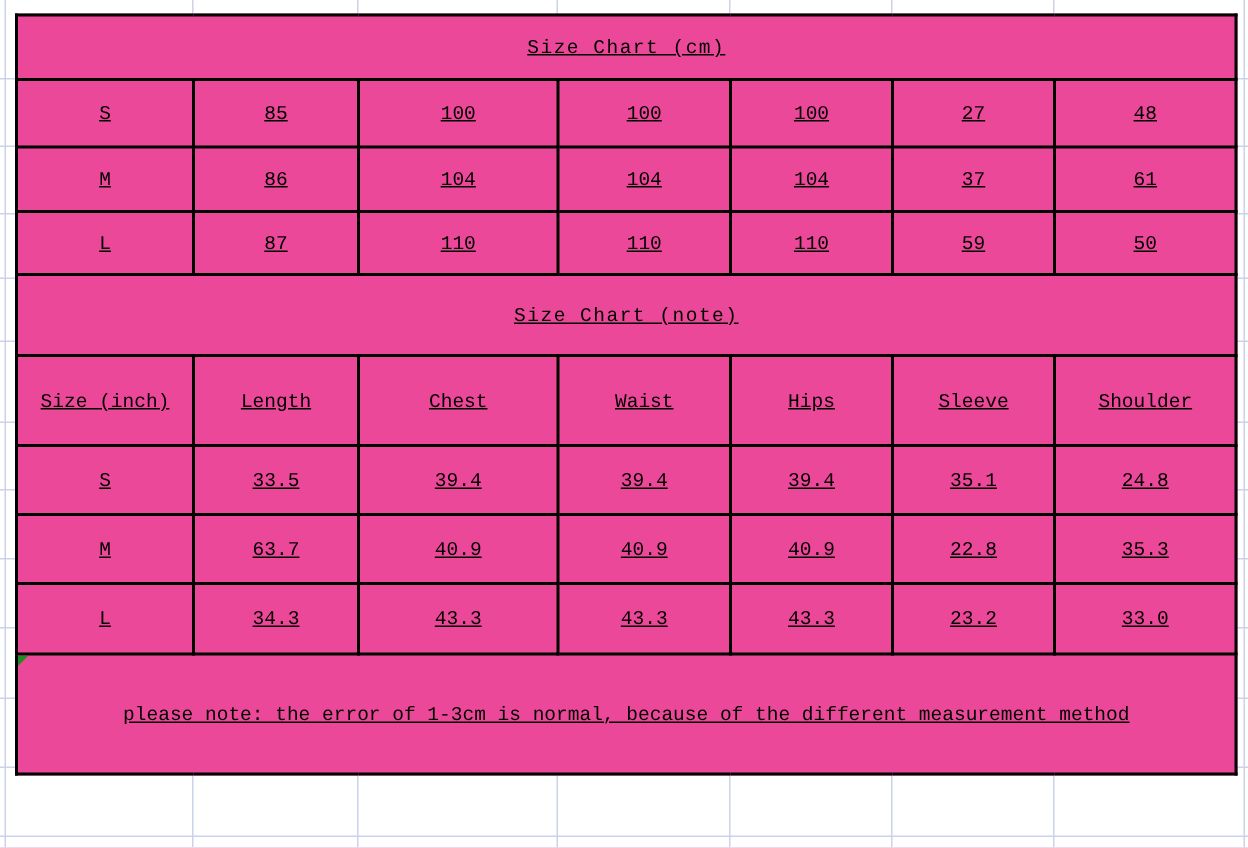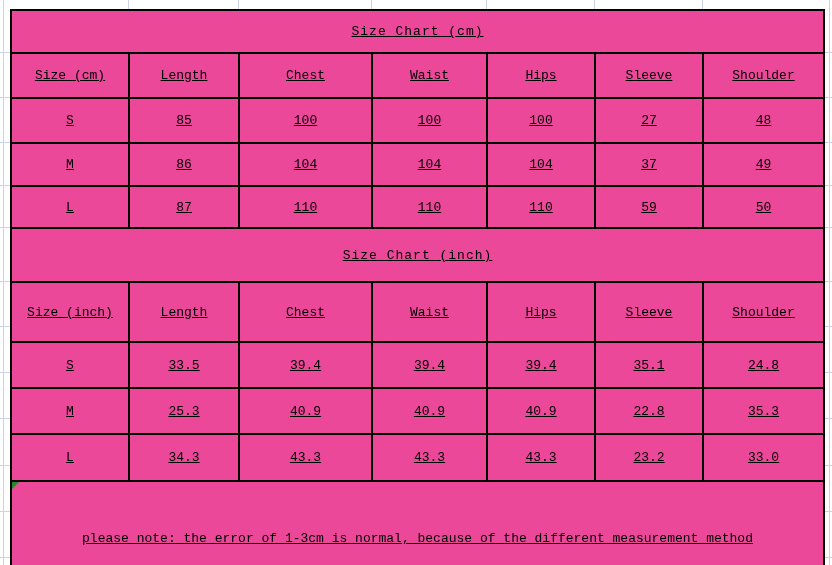--- a/index.html
+++ b/index.html
@@ -93,58 +93,49 @@
         <col style="width:108px">
         <col style="width:108px">
       <col style="width:121px">
     </colgroup>
 
     <tbody>
         <tr style="height:43px">
       <td colspan="7" class="title-cell">Size Chart (cm)</td>
     </tr>
     <tr style="height:45px">
-      <td>Size (cm)</td>
-      <td>Length</td>
-      <td>Chest</td>
-      <td>Waist</td>
-      <td>Hips</td>
-      <td>Sleeve</td>
-      <td>Shoulder</td>
-    </tr>
-    <tr style="height:45px">
       <td>S</td>
       <td>85</td>
       <td>100</td>
       <td>100</td>
       <td>100</td>
       <td>27</td>
       <td>48</td>
     </tr>
     <tr style="height:43px">
       <td>M</td>
       <td>86</td>
       <td>104</td>
       <td>104</td>
       <td>104</td>
       <td>37</td>
-      <td>49</td>
+      <td>61</td>
     </tr>
     <tr style="height:42px">
       <td>L</td>
       <td>87</td>
       <td>110</td>
       <td>110</td>
       <td>110</td>
       <td>59</td>
       <td>50</td>
     </tr>
 
     <tr style="height:54px">
-      <td colspan="7" class="title-cell">Size Chart (inch)</td>
+      <td colspan="7" class="title-cell">Size Chart (note)</td>
     </tr>
     <tr style="height:60px">
       <td>Size (inch)</td>
       <td>Length</td>
       <td>Chest</td>
       <td>Waist</td>
       <td>Hips</td>
       <td>Sleeve</td>
       <td>Shoulder</td>
     </tr>
@@ -152,38 +143,38 @@
       <td>S</td>
       <td>33.5</td>
       <td>39.4</td>
       <td>39.4</td>
       <td>39.4</td>
       <td>35.1</td>
       <td>24.8</td>
     </tr>
     <tr style="height:46px">
       <td>M</td>
-      <td>25.3</td>
+      <td>63.7</td>
       <td>40.9</td>
       <td>40.9</td>
       <td>40.9</td>
       <td>22.8</td>
       <td>35.3</td>
     </tr>
     <tr style="height:47px">
       <td>L</td>
       <td>34.3</td>
       <td>43.3</td>
       <td>43.3</td>
       <td>43.3</td>
       <td>23.2</td>
       <td>33.0</td>
     </tr>
 
-    <tr style="height:115px">
+    <tr style="height:80px">
       <td colspan="7" class="note-cell">
         <span class="err-tri"></span>
         <span>please note: the error of 1-3cm is normal, because of the different measurement method</span>
       </td>
     </tr>
   </tbody>
     </table>
 </div>
 
 </body></html>

